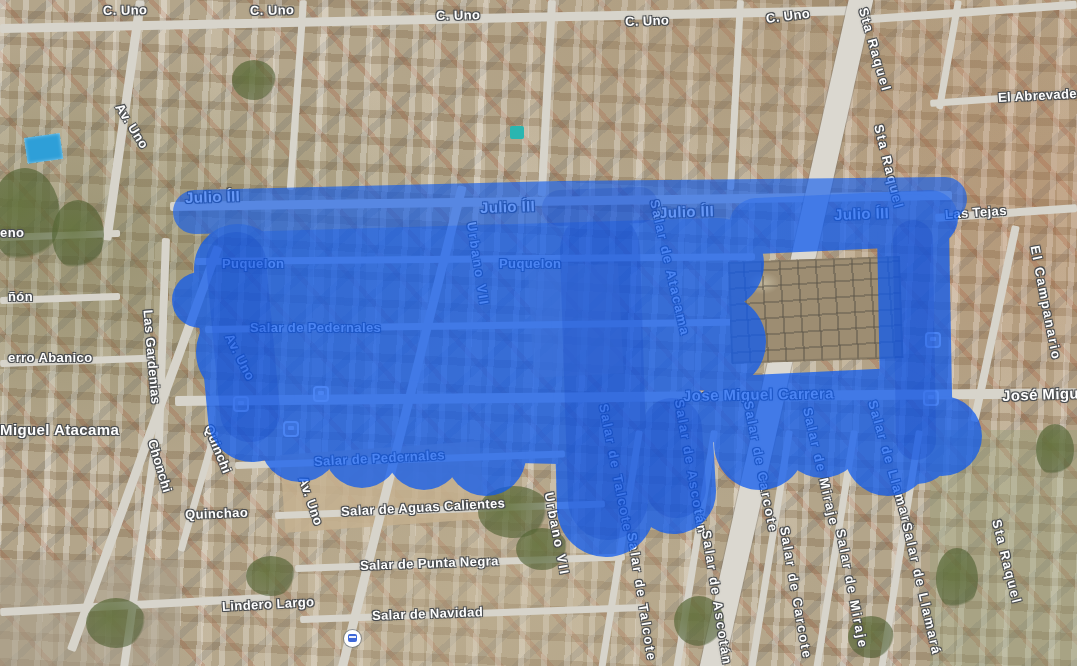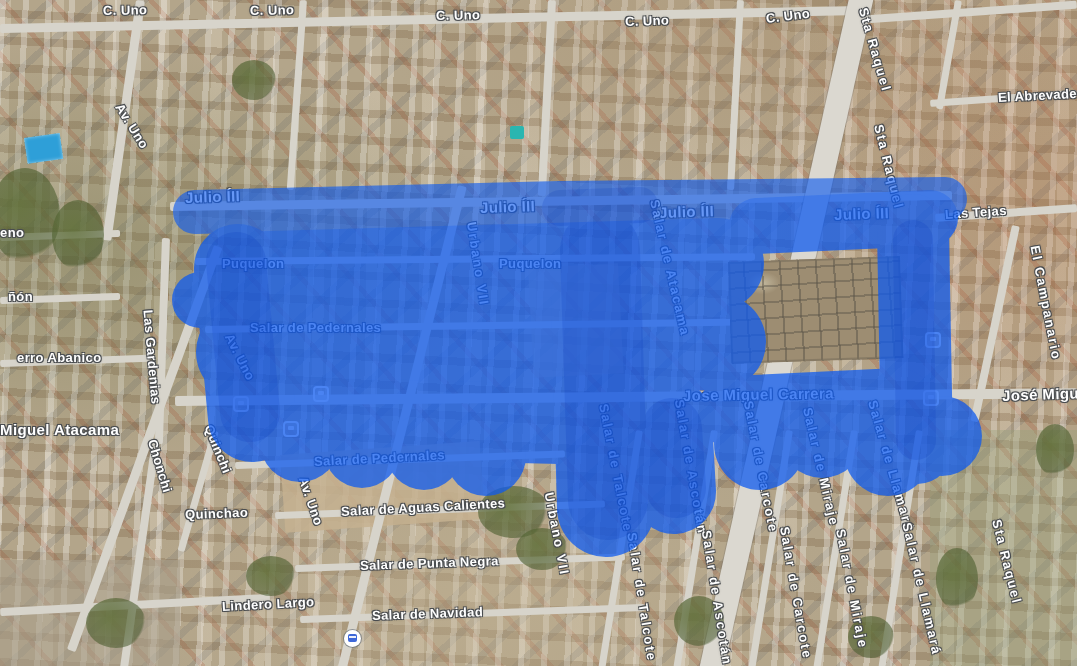--- a/index.html
+++ b/index.html
@@ -131,21 +131,21 @@
   <div class="lbl ctr" style="left:132px;top:126px;--r:58deg;">Av. Uno</div>
   <div class="lbl ctr sp" style="left:875px;top:50px;--r:74deg;">Sta Raquel</div>
   <div class="lbl ctr sp" style="left:889px;top:167px;--r:76deg;">Sta Raquel</div>
   <div class="lbl" style="left:998px;top:91px;--r:-3deg;">El Abrevadero</div>
   <div class="lbl" style="left:945px;top:208px;--r:-4deg;">Las Tejas</div>
   <div class="lbl ctr sp" style="left:1046px;top:303px;--r:79deg;">El Campanario</div>
   <div class="lbl big" style="left:1002px;top:388px;--r:-2deg;">José Migue</div>
   <div class="lbl ctr sp" style="left:1007px;top:562px;--r:76deg;">Sta Raquel</div>
   <div class="lbl" style="left:0;top:226px;text-align:center;">eno</div>
   <div class="lbl" style="left:8px;top:290px;">ñón</div>
-  <div class="lbl" style="left:17px;top:351px;">erro Abanico</div>
+  <div class="lbl" style="left:0;top:351px;padding-left:8px;">erro Abanico</div>
   <div class="lbl big" style="left:0;top:422px;">Miguel Atacama</div>
   <div class="lbl ctr" style="left:152px;top:357px;--r:85deg;">Las Gardenias</div>
   <div class="lbl ctr" style="left:160px;top:466px;--r:73deg;">Chonchi</div>
   <div class="lbl ctr" style="left:218px;top:449px;--r:68deg;">Quinchi</div>
   <div class="lbl" style="left:185px;top:508px;--r:-2deg;">Quinchao</div>
   <div class="lbl" style="left:314px;top:455px;--r:-3deg;">Salar de Pedernales</div>
   <div class="lbl ctr" style="left:311px;top:501px;--r:71deg;">Av. Uno</div>
   <div class="lbl" style="left:341px;top:505px;--r:-3deg;">Salar de Aguas Calientes</div>
   <div class="lbl" style="left:360px;top:559px;--r:-2deg;">Salar de Punta Negra</div>
   <div class="lbl ctr sp" style="left:557px;top:534px;--r:79deg;">Urbano VII</div>

